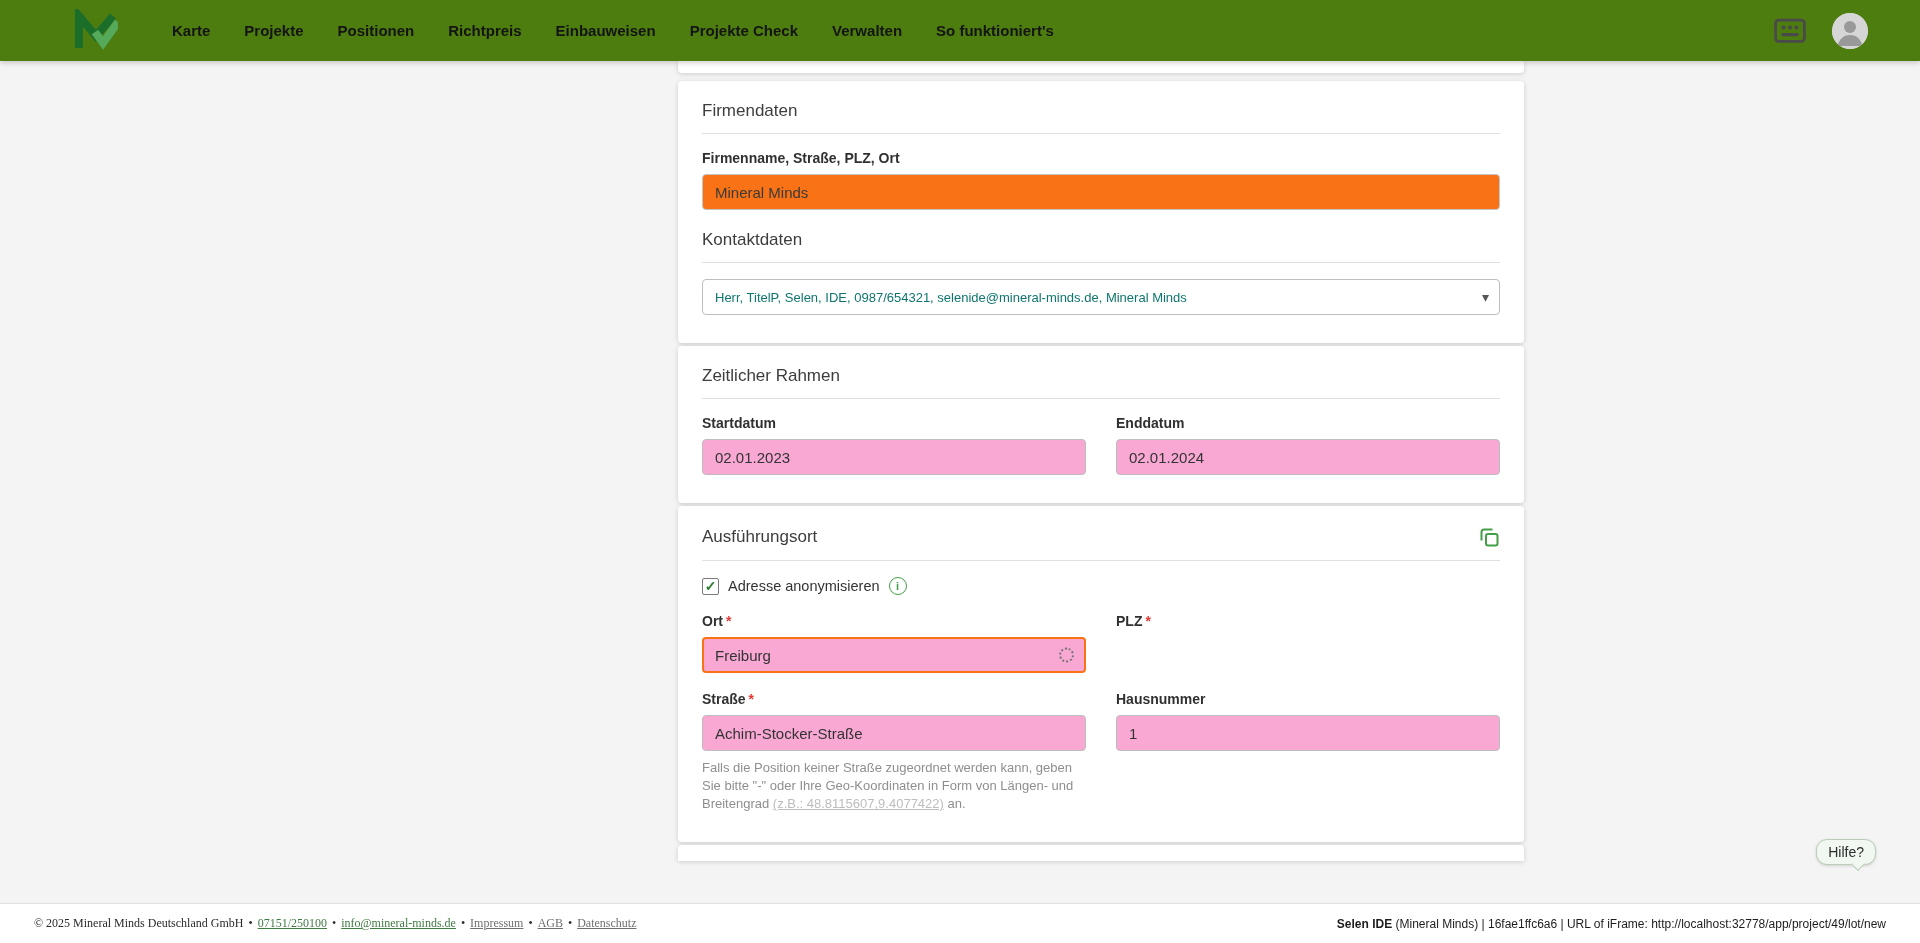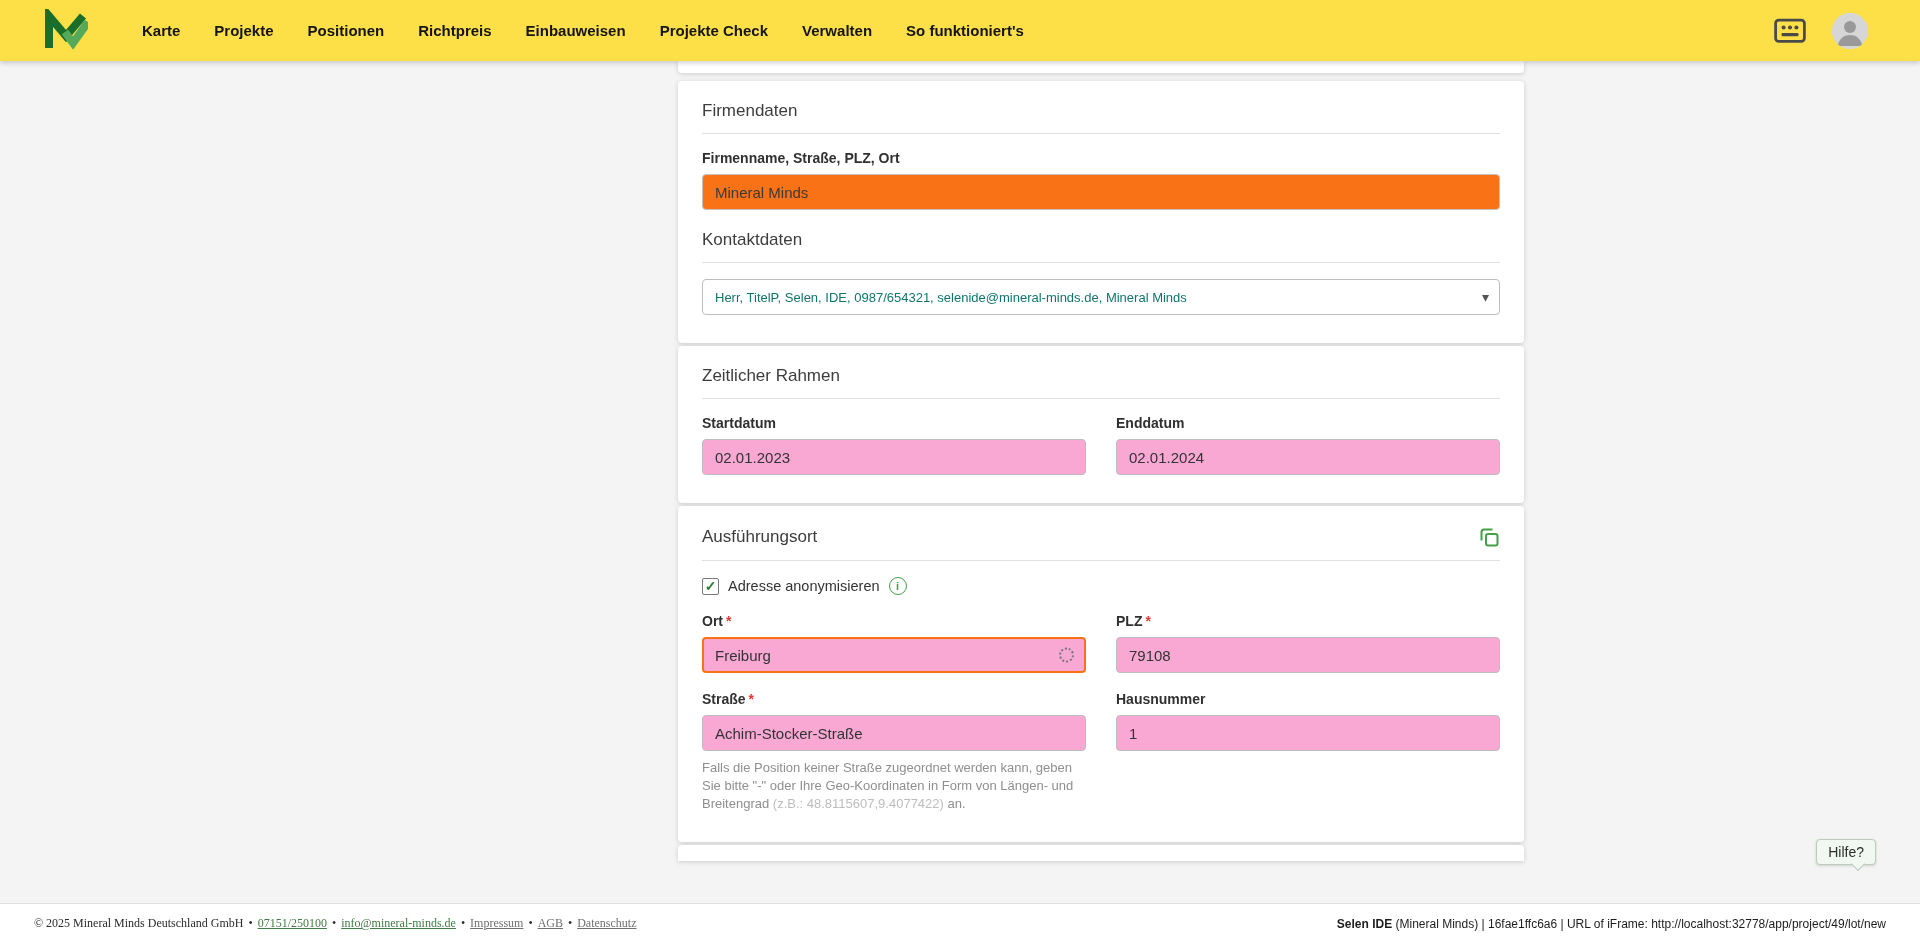--- a/index.html
+++ b/index.html
@@ -7,24 +7,25 @@
     width:1920px; height:943px;
     font-family:"Liberation Sans", sans-serif;
     background:#f4f4f4;
     overflow:hidden;
     position:relative;
   }
 
   
   .header {
     position:absolute; top:0; left:0; right:0; height:61px;
-    background:#fde047;
+    background:#4d7c0f;
     box-shadow:0 2px 5px rgba(0,0,0,.18);
     display:flex; align-items:center;
     z-index:20;
+    padding-left:30px;
   }
   .logo { margin-left:44px; width:44px; height:44px; display:flex; align-items:center; cursor:pointer; }
   .logo svg { width:44px; height:44px; }
   .nav { display:flex; margin-left:54px; gap:34px; align-items:center; }
   .nav-link { font-size:15px; font-weight:700; color:#141414; text-decoration:none; cursor:pointer; white-space:nowrap; }
   .header-right { margin-left:auto; margin-right:52px; display:flex; align-items:center; gap:26px; }
   .hw-icon { width:32px; height:26px; display:flex; align-items:center; cursor:pointer; }
   .avatar { width:36px; height:36px; border-radius:50%; overflow:hidden; background:#d6d6d6; display:block; cursor:pointer; }
 
   
@@ -81,26 +82,26 @@
     display:flex; align-items:center; justify-content:center; cursor:pointer;
   }
 
   .input-wrap { position:relative; }
   .spinner {
     position:absolute; right:12px; top:50%; transform:translateY(-50%) rotate(20deg);
     width:15px; height:15px; border:2px dotted #757575; border-radius:50%;
   }
 
   .hint { margin-top:8px; width:386px; font-size:13px; color:#8f8f8f; line-height:1.4; }
-  .hint-light { color:#bdbdbd; }
+  .hint-light { color:#bdbdbd;text-decoration:underline; }
 
   
   .help-btn {
     position:absolute; right:44px; bottom:78px;
-    background:#f1f8f1; border:1px solid #b9cdb9; border-radius:4px;
+    background:#f1f8f1; border:1px solid #b9cdb9; border-radius:11px;
     padding:4px 11px; font-size:14px; color:#2d2d2d;
     box-shadow:0 1px 3px rgba(0,0,0,.15); cursor:pointer; z-index:30;
   }
   .help-btn::after {
     content:""; position:absolute; bottom:-5px; right:12px;
     width:9px; height:9px; background:#f1f8f1;
     border-right:1px solid #b9cdb9; border-bottom:1px solid #b9cdb9;
     transform:rotate(45deg);
   }
 
@@ -221,21 +222,20 @@
         </label>
         <div class="input-wrap">
           <input class="input focused" value="Freiburg" style="">
           <span class="spinner"></span>
         </div>
       </div>
       <div class="field">
         <label class="field-label">
           <span>PLZ</span><span class="req">*</span>
         </label>
-        <input class="input" value="79108" style="">
       </div>
       <div class="field">
         <label class="field-label">
           <span>Straße</span><span class="req">*</span>
         </label>
         <input class="input" value="Achim-Stocker-Straße" style="">
       </div>
       <div class="field">
         <label class="field-label">Hausnummer</label>
         <input class="input" value="1" style="">

